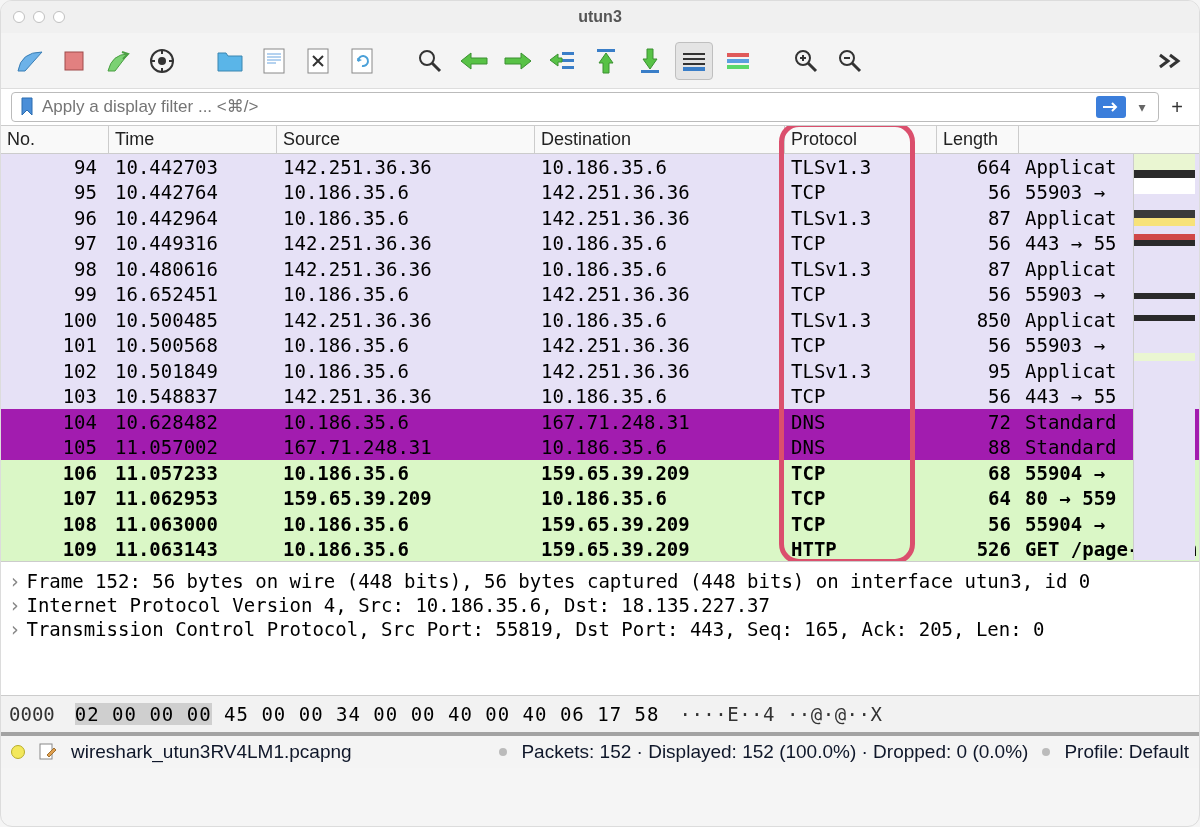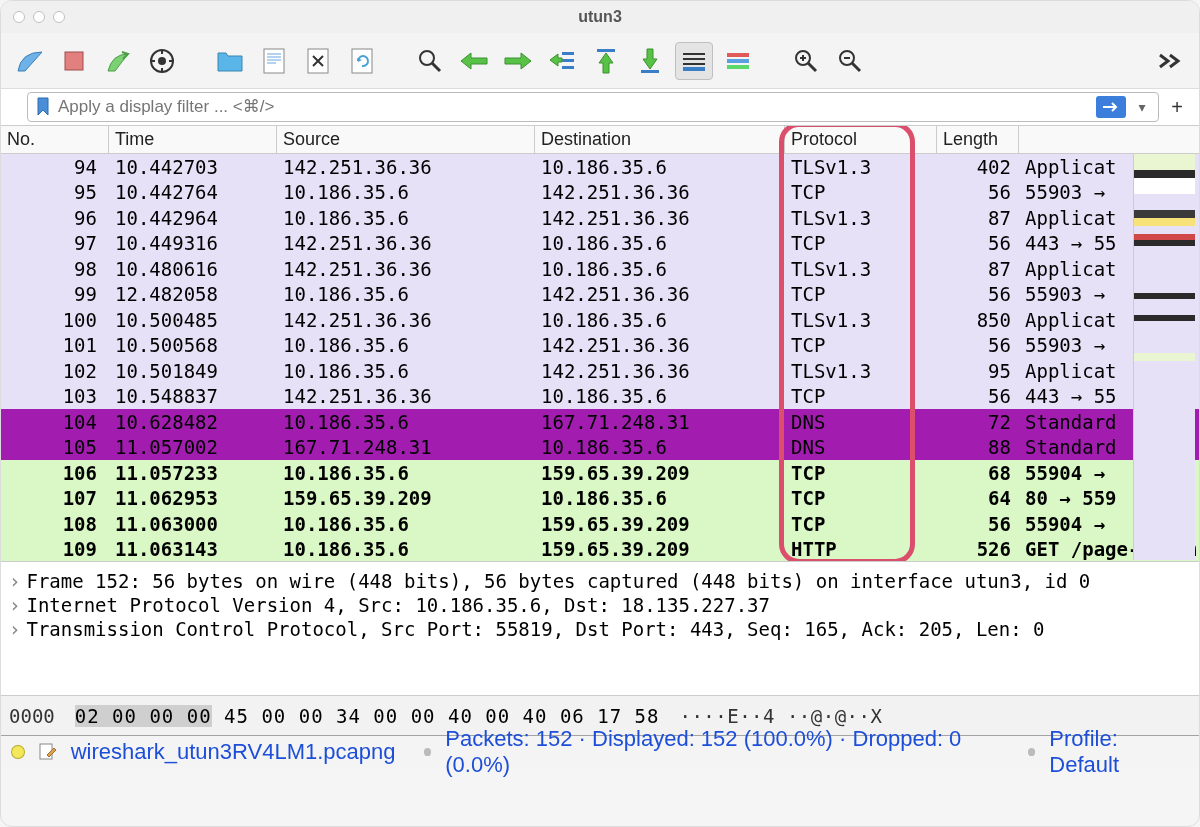--- a/index.html
+++ b/index.html
@@ -65,21 +65,20 @@
 .filter-input {
   flex: 1;
   height: 30px;
   border: 1px solid #bbb;
   border-radius: 4px;
   padding: 0 8px;
   display: flex;
   align-items: center;
   gap: 8px;
   background: #fff;
-  margin-left: 16px;
 }
 .filter-input input {
   flex: 1;
   border: none;
   outline: none;
   font-size: 17px;
   color: #666;
   background: transparent;
 }
 .filter-apply {
@@ -192,41 +191,41 @@
   font-family: ui-monospace, "SF Mono", Menlo, monospace;
   font-size: 19px;
   padding: 6px 8px;
   overflow: hidden;
 }
 .details-line { margin: 2px 0; }
 .expand-arrow { color: #888; margin-right: 6px; }
 .hex-pane {
   height: 40px;
   background: #f2f2f2;
-  border-bottom: 1px solid #a3a3a3;
+  border-bottom: 4px solid #a3a3a3;
   font-family: ui-monospace, "SF Mono", Menlo, monospace;
   font-size: 19px;
   display: flex;
   align-items: center;
   padding: 0 8px;
   gap: 20px;
 }
 .hex-offset { color: #333; }
 .hex-bytes { letter-spacing: 1px; }
 .hex-bytes .sel { background: #cfcfcf; }
 .hex-ascii { color: #333; letter-spacing: 0.5px; }
 .statusbar {
   height: 32px;
   background: #f4f4f4;
   display: flex;
   align-items: center;
   padding: 0 10px;
   gap: 14px;
-  font-size: 22px;
-  color: #1d4ed8;
+  font-size: 19px;
+  color: #0f172a;
 }
 .status-led { width: 14px; height: 14px; border-radius: 50%; background: #f3e85c; border: 1px solid #b8ad2a; }
 .status-sep { width: 8px; height: 8px; border-radius:50%; background:#bbb; }
 .statusbar .spacer { flex:1; }
 svg { display:block; }
 </style>
 </head>
 <body>
 
 <div class="titlebar">
@@ -399,21 +398,21 @@
     <div class="col-proto">Protocol</div>
     <div class="col-len">Length</div>
   </div>
   <div class="pl-rows" id="packet-rows">
       <div class="pl-row bg-purple">
         <div class="col-no">94</div>
         <div class="col-time">10.442703</div>
         <div class="col-src">142.251.36.36</div>
         <div class="col-dst">10.186.35.6</div>
         <div class="col-proto">TLSv1.3</div>
-        <div class="col-len">402</div>
+        <div class="col-len">664</div>
         <div class="col-info">Applicat</div>
       </div>
       <div class="pl-row bg-purple">
         <div class="col-no">95</div>
         <div class="col-time">10.442764</div>
         <div class="col-src">10.186.35.6</div>
         <div class="col-dst">142.251.36.36</div>
         <div class="col-proto">TCP</div>
         <div class="col-len">56</div>
         <div class="col-info">55903 →</div>
@@ -440,21 +439,21 @@
         <div class="col-no">98</div>
         <div class="col-time">10.480616</div>
         <div class="col-src">142.251.36.36</div>
         <div class="col-dst">10.186.35.6</div>
         <div class="col-proto">TLSv1.3</div>
         <div class="col-len">87</div>
         <div class="col-info">Applicat</div>
       </div>
       <div class="pl-row bg-purple">
         <div class="col-no">99</div>
-        <div class="col-time">12.482058</div>
+        <div class="col-time">16.652451</div>
         <div class="col-src">10.186.35.6</div>
         <div class="col-dst">142.251.36.36</div>
         <div class="col-proto">TCP</div>
         <div class="col-len">56</div>
         <div class="col-info">55903 →</div>
       </div>
       <div class="pl-row bg-purple">
         <div class="col-no">100</div>
         <div class="col-time">10.500485</div>
         <div class="col-src">142.251.36.36</div>

